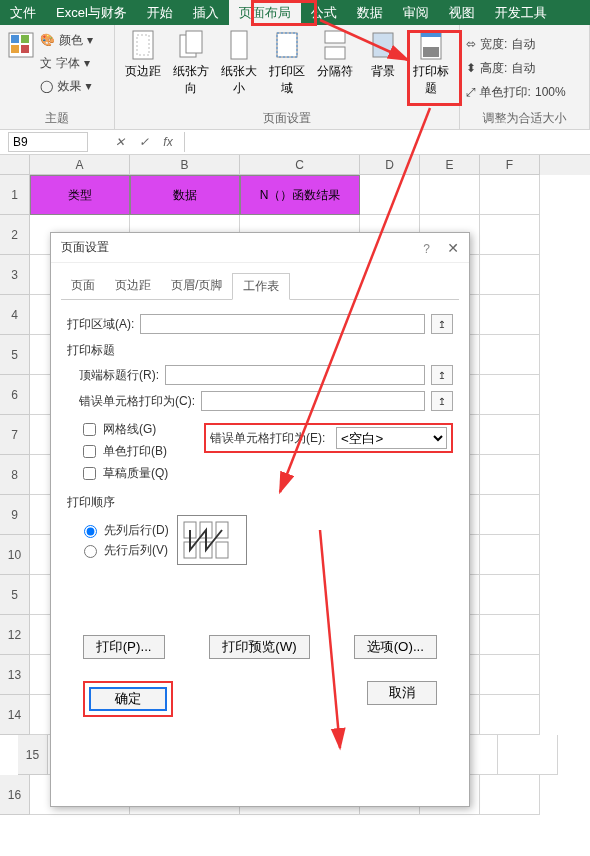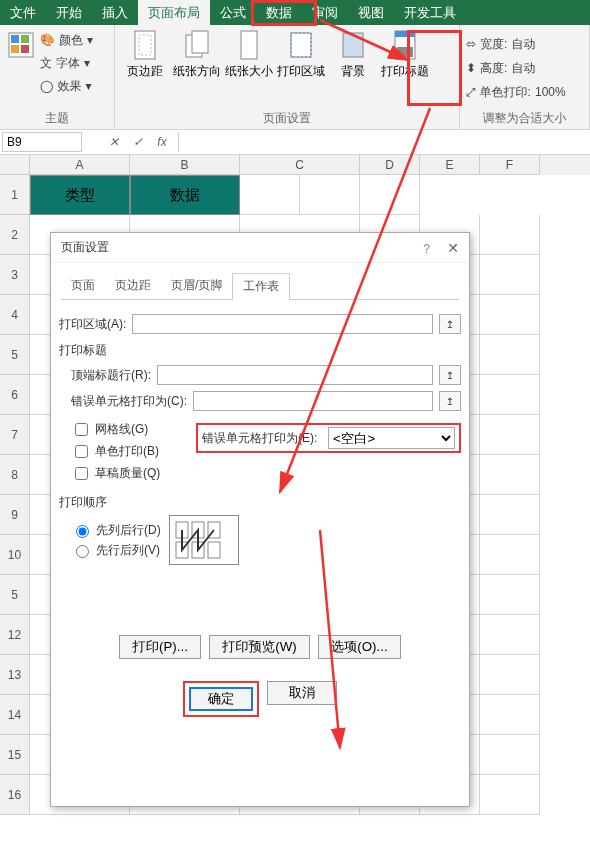--- a/index.html
+++ b/index.html
@@ -9,62 +9,63 @@
   .ribbon-tab.active { background: #f3f3f3; color: #217346; }
   .ribbon-body { display: flex; background: #f3f3f3; height: 105px; border-bottom: 1px solid #d4d4d4; }
   .ribbon-group { border-right: 1px solid #d4d4d4; display: flex; flex-direction: column; justify-content: space-between; padding: 4px 6px 2px; }
   .group-label { text-align: center; color: #666; font-size: 12px; padding-top: 2px; }
   .group-items { display: flex; gap: 4px; align-items: flex-start; flex: 1; }
   .big-btn { display: flex; flex-direction: column; align-items: center; width: 48px; text-align: center; cursor: pointer; font-size: 12px; gap: 2px; }
   .big-btn .ico { width: 32px; height: 32px; display: flex; align-items: center; justify-content: center; }
   .small-row { display: flex; align-items: center; gap: 4px; height: 22px; font-size: 12px; color: #444; }
   .ico svg { display: block; }
   .formula-bar { display: flex; align-items: center; height: 25px; border-bottom: 1px solid #d4d4d4; background: #fff; }
-  .name-box { width: 80px; border: 1px solid #ccc; height: 20px; margin-left: 2px; padding: 0 4px; display: flex; align-items: center; }
+  .name-box { width: 80px; border: 1px solid #ccc; height: 20px; margin-left: 8px; padding: 0 4px; display: flex; align-items: center; }
   .fx-btn { width: 24px; text-align: center; color: #666; font-style: italic; }
   .col-headers { display: flex; height: 20px; background: #f0f0f0; }
   .row-header { width: 30px; background: #f0f0f0; border-right: 1px solid #ccc; border-bottom: 1px solid #ccc; display: flex; align-items: center; justify-content: center; color: #555; }
   .col-header { border-right: 1px solid #ccc; border-bottom: 1px solid #ccc; display: flex; align-items: center; justify-content: center; color: #555; }
   .sheet { position: relative; }
   .sheet-row { display: flex; height: 40px; }
   .cell { border-right: 1px solid #d4d4d4; border-bottom: 1px solid #d4d4d4; display: flex; align-items: center; justify-content: center; }
-  .hdr-cell { background: #0f766e; font-size: 15px; border: 1px solid #888; }
+  .hdr-cell { background: #d946ef; font-size: 12px; border: 1px solid #888; }
   .dialog { position: absolute; left: 50px; top: 232px; width: 420px; height: 575px; background: #fff; border: 1px solid #aaa; box-shadow: 2px 2px 8px rgba(0,0,0,.3); }
   .dlg-title { height: 30px; display: flex; align-items: center; justify-content: space-between; padding: 0 10px; border-bottom: 1px solid #eee; color: #333; }
   .dlg-close { cursor: pointer; font-size: 14px; color: #666; }
   .tabs { display: flex; border-bottom: 1px solid #ccc; margin: 10px 10px 0 10px; }
   .tab { padding: 4px 10px; color: #555; cursor: pointer; }
   .tab.active { border: 1px solid #ccc; border-bottom: 1px solid #fff; margin-bottom: -1px; background: #fff; }
-  .dlg-body { padding: 8px 8px; color: #333; }
+  .dlg-body { padding: 8px 16px; color: #333; }
   .field-row { display: flex; align-items: center; gap: 6px; margin: 6px 0; }
   .field-row label { white-space: nowrap; }
   .field-row input[type=text] { flex: 1; height: 20px; border: 1px solid #aaa; padding: 0 4px; }
   .ref-btn { width: 22px; height: 20px; border: 1px solid #aaa; background: #f8f8f8; cursor: pointer; display: flex; align-items: center; justify-content: center; font-size: 10px; }
   .indent { margin-left: 12px; }
   .section-title { margin: 8px 0 4px 0; }
   .checkbox-row { display: flex; align-items: center; gap: 4px; margin: 3px 0; }
   .print-grid { display: flex; gap: 10px; }
   .print-left { width: 115px; }
   .print-right { flex: 1; }
   .select-row { display: flex; align-items: center; gap: 6px; margin: 6px 0; }
   .select-row select { flex: 1; height: 22px; border: 1px solid #aaa; background: #fff; }
   .highlight-box { border: 2px solid #e33; padding: 2px 4px; }
   .radio-row { display: flex; align-items: center; gap: 4px; margin: 3px 0; }
   .order-ico { width: 70px; height: 50px; border: 1px solid #888; margin-left: 8px; display: flex; align-items: center; justify-content: center; }
-  .dlg-buttons { display: flex; gap: 8px; justify-content: center; padding: 0 16px; margin-top: 10px; }
+  .dlg-buttons { display: flex; gap: 8px; justify-content: space-between; padding: 0 16px; margin-top: 10px; }
   .btn { height: 24px; padding: 0 12px; border: 1px solid #999; background: #f4f4f4; cursor: pointer; }
   .btn.primary { border: 2px solid #1a73e8; }
   .red-box { position: absolute; border: 3px solid #e33; pointer-events: none; }
   svg.arrow { position: absolute; pointer-events: none; }
 </style>
 </head>
 <body>
 
 <div class="ribbon-tabs">
   <div class="ribbon-tab">文件</div>
+  <div class="ribbon-tab">Excel与财务</div>
   <div class="ribbon-tab">开始</div>
   <div class="ribbon-tab">插入</div>
   <div class="ribbon-tab active">页面布局</div>
   <div class="ribbon-tab">公式</div>
   <div class="ribbon-tab">数据</div>
   <div class="ribbon-tab">审阅</div>
   <div class="ribbon-tab">视图</div>
   <div class="ribbon-tab">开发工具</div>
 </div>
 
@@ -136,20 +137,29 @@
             <svg width="28" height="32">
               <rect x="4" y="4" width="20" height="24" fill="#fff" stroke="#888"></rect>
               <rect x="4" y="4" width="20" height="24" fill="none" stroke="#4a90d9" stroke-dasharray="2"></rect>
             </svg>
           </span>
           <span>打印区域</span>
         </div>
       <div class="big-btn">
           <span class="ico">
             <svg width="28" height="32">
+              <rect x="4" y="2" width="20" height="12" fill="#fff" stroke="#888"></rect>
+              <rect x="4" y="18" width="20" height="12" fill="#fff" stroke="#888"></rect>
+            </svg>
+          </span>
+          <span>分隔符</span>
+        </div>
+      <div class="big-btn">
+          <span class="ico">
+            <svg width="28" height="32">
               <rect x="4" y="4" width="20" height="24" fill="#cde" stroke="#888"></rect>
             </svg>
           </span>
           <span>背景</span>
         </div>
       <div class="big-btn">
           <span class="ico">
             <svg width="28" height="32">
               <rect x="4" y="2" width="20" height="28" fill="#fff" stroke="#888"></rect>
               <rect x="4" y="2" width="20" height="6" fill="#4a90d9"></rect>
@@ -201,20 +211,21 @@
   <div class="col-header" style="width:60px">D</div>
   <div class="col-header" style="width:60px">E</div>
   <div class="col-header" style="width:60px">F</div>
 </div>
 
 <div class="sheet">
   <div class="sheet-row">
     <div class="row-header" style="height:40px">1</div>
     <div class="cell hdr-cell" style="width:100px">类型</div>
     <div class="cell hdr-cell" style="width:110px">数据</div>
+    <div class="cell hdr-cell" style="width:120px">N（）函数结果</div>
     <div class="cell" style="width:60px"></div>
     <div class="cell" style="width:60px"></div>
     <div class="cell" style="width:60px"></div>
   </div>
 <div class="sheet-row">
       <div class="row-header" style="height: 40px;">2</div>
       <div class="cell" style="width: 100px;"></div>
       <div class="cell" style="width: 110px;"></div>
       <div class="cell" style="width: 120px;"></div>
       <div class="cell" style="width: 60px;"></div>
@@ -323,21 +334,21 @@
     <div class="sheet-row">
       <div class="row-header" style="height: 40px;">14</div>
       <div class="cell" style="width: 100px;"></div>
       <div class="cell" style="width: 110px;"></div>
       <div class="cell" style="width: 120px;"></div>
       <div class="cell" style="width: 60px;"></div>
       <div class="cell" style="width: 60px;"></div>
       <div class="cell" style="width: 60px;"></div>
     </div>
     <div class="sheet-row">
-      <div class="row-header" style="height: 40px;">15</div>
+      <div class="row-header" style="height: 40px; margin-left: 18px;">15</div>
       <div class="cell" style="width: 100px;"></div>
       <div class="cell" style="width: 110px;"></div>
       <div class="cell" style="width: 120px;"></div>
       <div class="cell" style="width: 60px;"></div>
       <div class="cell" style="width: 60px;"></div>
       <div class="cell" style="width: 60px;"></div>
     </div>
     <div class="sheet-row">
       <div class="row-header" style="height: 40px;">16</div>
       <div class="cell" style="width: 100px;"></div>
@@ -425,21 +436,21 @@
             <path d="M8 10 L8 30 L24 10 L24 30 L40 10" fill="none" stroke="#333" stroke-width="2"></path>
           </svg>
       </div>
     </div>
     <div class="dlg-buttons" style="margin-top:70px">
       <button class="btn">打印(P)...</button>
       <button class="btn">打印预览(W)</button>
       <button class="btn">选项(O)...</button>
     </div>
     <div class="dlg-buttons" style="margin-top:22px">
-      <span class="highlight-box" style="padding:4px"><button class="btn primary" style="width:64px">确定</button></span>
+      <span class="highlight-box" style="padding:4px"><button class="btn primary" style="width:78px">确定</button></span>
       <button class="btn" style="width:70px">取消</button>
     </div>
   </div>
 </div>
 
 <div class="red-box" style="left:251px;top:0;width:66px;height:26px"></div>
 <div class="red-box" style="left:407px;top:30px;width:55px;height:76px"></div>
 
 <svg class="arrow" style="left:0;top:0" width="590" height="856">
   <defs>

